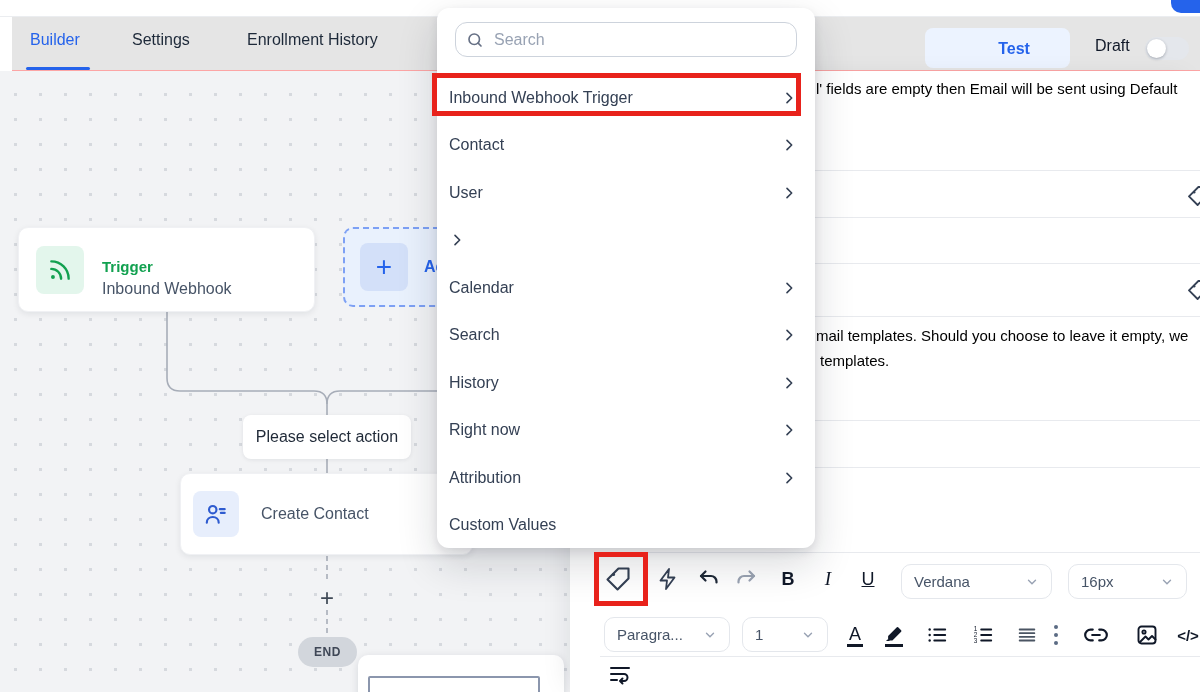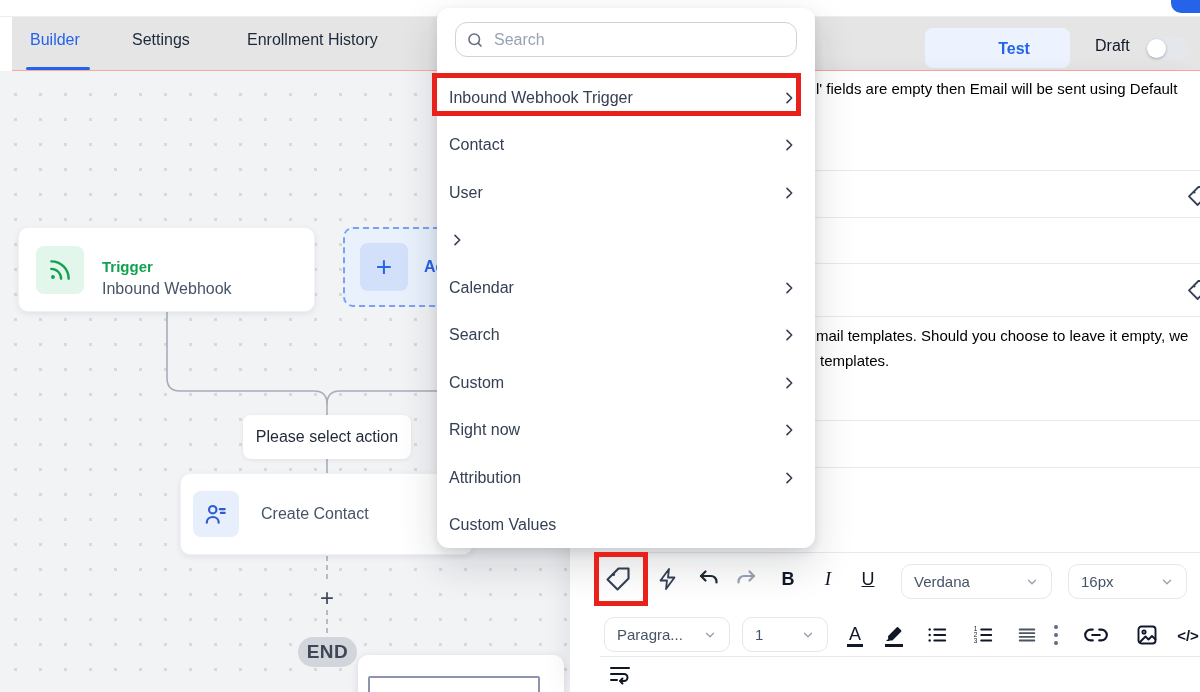--- a/index.html
+++ b/index.html
@@ -50,21 +50,21 @@
   .select-prompt { position:absolute; left:243px; top:415px; width:168px; height:44px; background:#fff; border-radius:8px;
     box-shadow:0 1px 4px rgba(16,24,40,.08); display:flex; align-items:center; justify-content:center;
     font-size:16px; color:#1f2937; }
 
   .action-node { left:180px; top:473px; width:293px; height:82px; padding-left:12px; }
   .action-node .node-icon { width:46px; height:46px; background:#e7eefc; }
   .action-label { margin-left:22px; font-size:16px; color:#475467; }
 
   .plus-glyph { position:absolute; left:315px; top:584px; width:24px; text-align:center; font-size:24px; color:#3f4956; }
   .end-pill { position:absolute; left:298px; top:637px; width:59px; height:30px; border-radius:15px; background:#d2d6dc;
-    color:#3f4756; font-size:19px; font-weight:600; display:flex; align-items:center; justify-content:center; letter-spacing:.5px; }
+    color:#3f4756; font-size:12px; font-weight:600; display:flex; align-items:center; justify-content:center; letter-spacing:.5px; }
   .bottom-card { position:absolute; left:358px; top:655px; width:206px; height:60px; background:#fff; border-radius:10px;
     box-shadow:0 2px 8px rgba(16,24,40,.12); }
   .bottom-card-inner { position:absolute; left:10px; top:21px; width:172px; height:36px; border:2px solid #8b96ad; border-radius:2px; background:#fff; }
 
   
   .panel { left:570px; top:71px; width:630px; height:621px; background:#fff;
     box-shadow:-10px 0 24px -6px rgba(16,24,40,.08); }
   .helper { position:absolute; font-size:15px; color:#000000; white-space:nowrap; }
   .divider { position:absolute; left:30px; width:600px; height:1px; background:#e8eaee; }
   .row-tag { position:absolute; left:616px; width:24px; height:24px; color:#344054; cursor:pointer; }
@@ -353,21 +353,21 @@
         <path d="m9 5 7 7-7 7"></path>
       </svg>
   </div>
   <div class="menu-item" style="top:303px">
     <span class="lbl">Search</span>
     <svg class="chev" viewBox="0 0 24 24" fill="none" stroke="currentColor" stroke-width="2.4" stroke-linecap="round" stroke-linejoin="round">
         <path d="m9 5 7 7-7 7"></path>
       </svg>
   </div>
   <div class="menu-item" style="top:351px">
-    <span class="lbl">Custom</span>
+    <span class="lbl">History</span>
     <svg class="chev" viewBox="0 0 24 24" fill="none" stroke="currentColor" stroke-width="2.4" stroke-linecap="round" stroke-linejoin="round">
         <path d="m9 5 7 7-7 7"></path>
       </svg>
   </div>
   <div class="menu-item" style="top:398px">
     <span class="lbl">Right now</span>
     <svg class="chev" viewBox="0 0 24 24" fill="none" stroke="currentColor" stroke-width="2.4" stroke-linecap="round" stroke-linejoin="round">
         <path d="m9 5 7 7-7 7"></path>
       </svg>
   </div>

